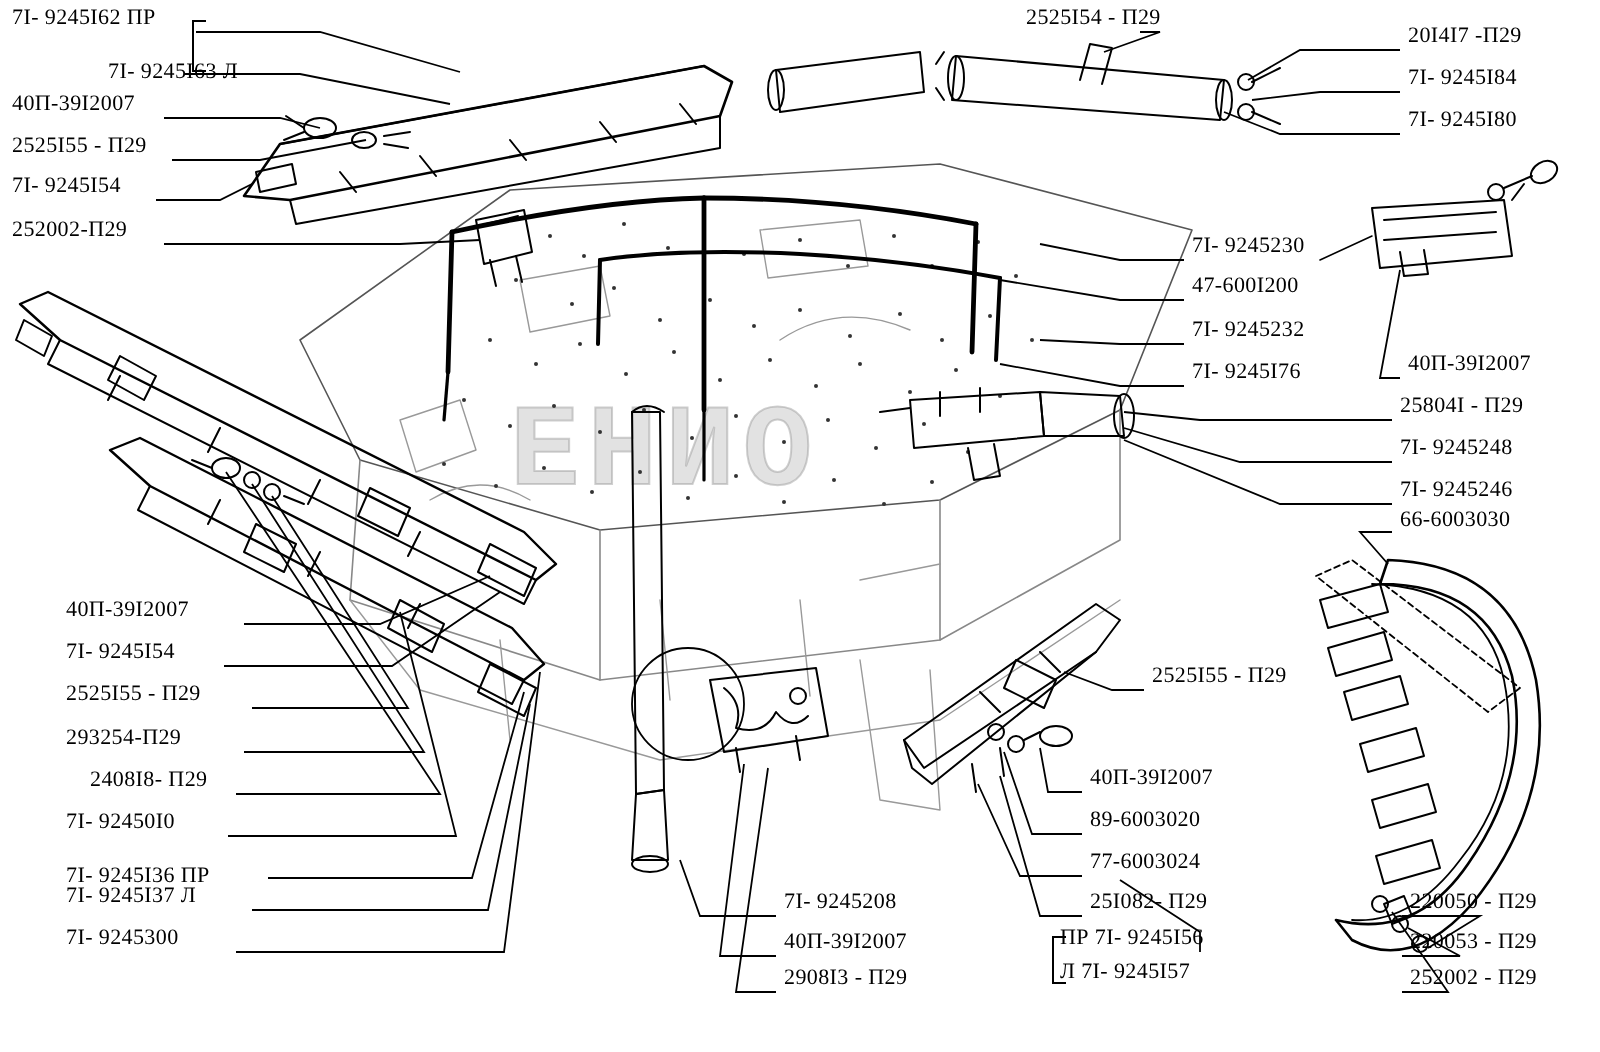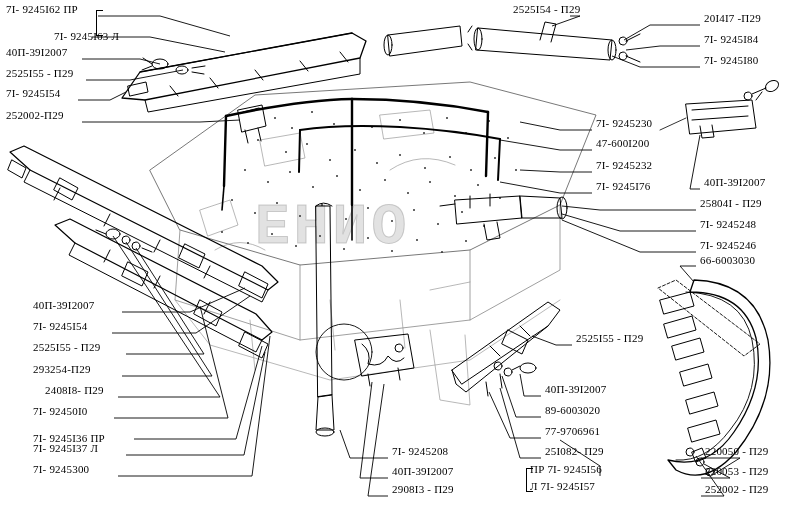--- a/index.html
+++ b/index.html
@@ -292,21 +292,21 @@
       <div class="lbl" style="left: 33px; top: 405px;">7I- 92450I0</div>
       <div class="lbl" style="left: 33px; top: 432px;">7I- 9245I36 ПР</div>
       <div class="lbl" style="left: 33px; top: 442px;">7I- 9245I37 Л</div>
       <div class="lbl" style="left: 33px; top: 463px;">7I- 9245300</div>
       <div class="lbl" style="left: 392px; top: 445px;">7I- 9245208</div>
       <div class="lbl" style="left: 392px; top: 465px;">40П-39I2007</div>
       <div class="lbl" style="left: 392px; top: 483px;">2908I3 - П29</div>
       <div class="lbl" style="left: 576px; top: 332px;">2525I55 - П29</div>
       <div class="lbl" style="left: 545px; top: 383px;">40П-39I2007</div>
       <div class="lbl" style="left: 545px; top: 404px;">89-6003020</div>
-      <div class="lbl" style="left: 545px; top: 425px;">77-9706961</div>
+      <div class="lbl" style="left: 545px; top: 425px;">77-6003024</div>
       <div class="lbl" style="left: 545px; top: 445px;">25I082- П29</div>
       <div class="lbl" style="left: 530px; top: 463px;">ПР 7I- 9245I56</div>
       <div class="lbl" style="left: 530px; top: 480px;">Л  7I- 9245I57</div>
       <div class="lbl" style="left: 705px; top: 445px;">220050 - П29</div>
       <div class="lbl" style="left: 705px; top: 465px;">220053 - П29</div>
       <div class="lbl" style="left: 705px; top: 483px;">252002 - П29</div>
     </div>
 
 </div>
 

